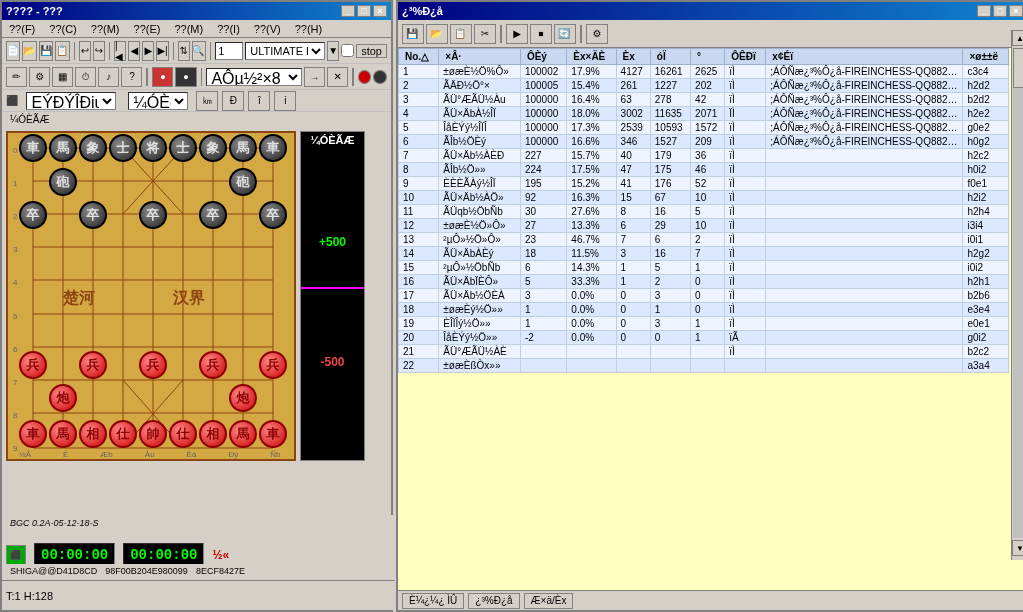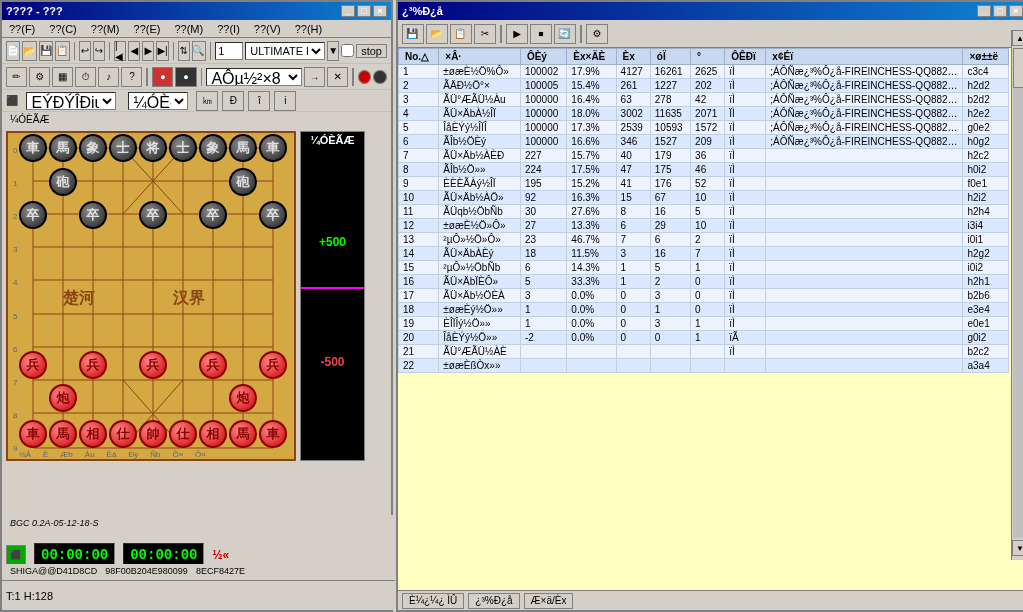--- a/index.html
+++ b/index.html
@@ -628,21 +628,21 @@
       <div class="piece piece-red" style="left:131px;top:218px;">
           <span class="piece-label">兵</span>
         </div>
       <div class="piece piece-red" style="left:191px;top:218px;">
           <span class="piece-label">兵</span>
         </div>
       <div class="piece piece-red" style="left:251px;top:218px;">
           <span class="piece-label">兵</span>
         </div>
 
-      <div style="position:absolute;bottom:0;left:11px;display:flex;gap:12px;font-size:8px;color:#666;">
+      <div style="position:absolute;bottom:0;left:11px;display:flex;gap:32px;font-size:8px;color:#666;">
         <span>½Â</span>
           <span>È</span>
           <span>Æb</span>
           <span>Àu</span>
           <span>Èà</span>
           <span>Ðý</span>
           <span>Ñb</span>
           <span>Ô»</span>
           <span>Ô»</span>
       </div>

